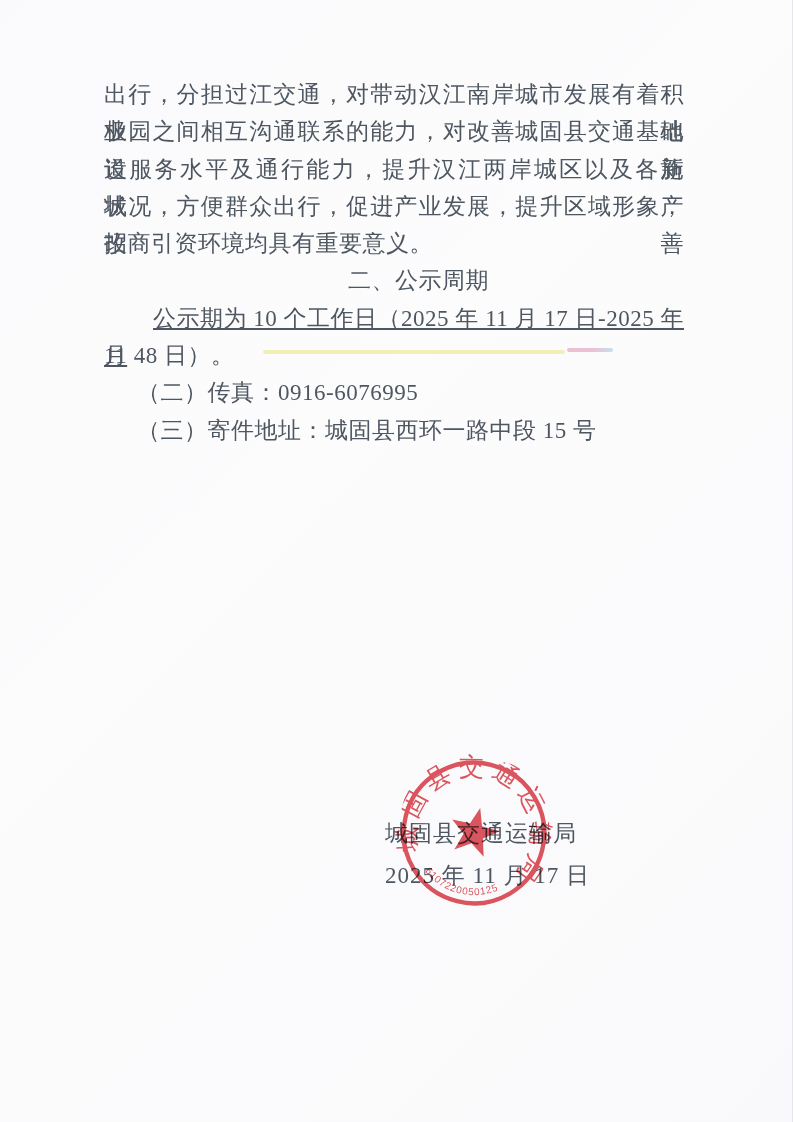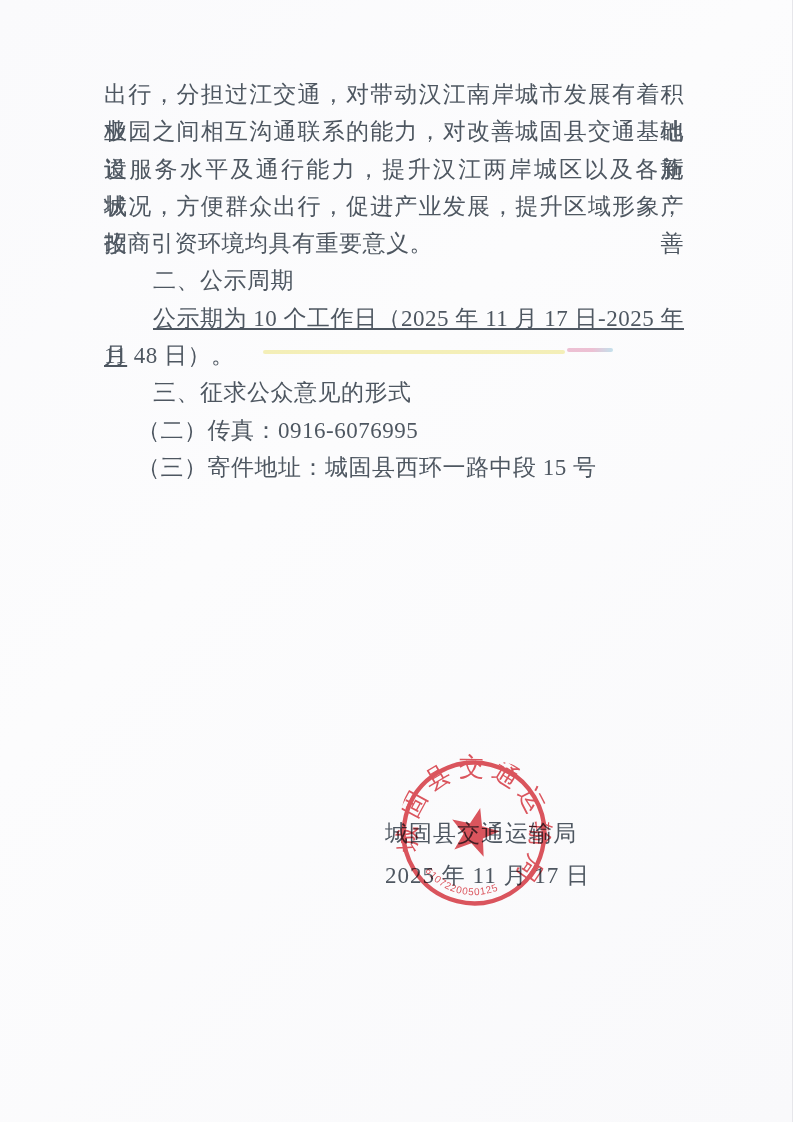--- a/index.html
+++ b/index.html
@@ -25,21 +25,21 @@
     display:block;
     height:37.3px;
     line-height:37.3px;
     font-size:23px;
     color:#4e5761;
     letter-spacing:.5px;
     white-space:normal;
   }
   .justify{text-align:justify;text-align-last:justify;}
   .indent-justify{text-align:justify;text-align-last:justify;text-indent:49px;text-decoration:underline;}
-  .indent{text-indent:49px;}
+  .indent{text-indent:49px;text-align:center;}
   .plain{}
   .list{text-indent:33px;}
   .signature-line{
     position:absolute;
     font-size:23px;
     color:#4e5761;
     letter-spacing:1px;
     white-space:nowrap;
   }
   .sig-org{left:385px;top:820px;line-height:28px;}
@@ -66,21 +66,20 @@
 
   <div class="body-text">
       <div class="ln justify">出行，分担过江交通，对带动汉江南岸城市发展有着积极地</div>
       <div class="ln justify">业园之间相互沟通联系的能力，对改善城固县交通基础设施</div>
       <div class="ln justify">道服务水平及通行能力，提升汉江两岸城区以及各新城、产</div>
       <div class="ln justify">状况，方便群众出行，促进产业发展，提升区域形象，改善</div>
       <div class="ln plain">招商引资环境均具有重要意义。</div>
       <div class="ln indent">二、公示周期</div>
       <div class="ln indent-justify">公示期为 10 个工作日（2025 年 11 月 17 日-2025 年 11</div>
       <div class="ln plain">月 48 日）。</div>
-      <div class="ln indent">三、征求公众意见的形式</div>
       <div class="ln list">（二）传真：0916-6076995</div>
       <div class="ln list">（三）寄件地址：城固县西环一路中段 15 号</div>
     </div>
 
   <div class="signature-line sig-org">城固县交通运输局</div>
   <div class="signature-line sig-date">2025 年 11 月 17 日</div>
 
   <svg class="seal" viewBox="0 0 160 160" aria-hidden="true">
     <circle cx="80" cy="80" r="74" fill="none" stroke="#dc4750" stroke-width="4.6"></circle>
     <defs>

